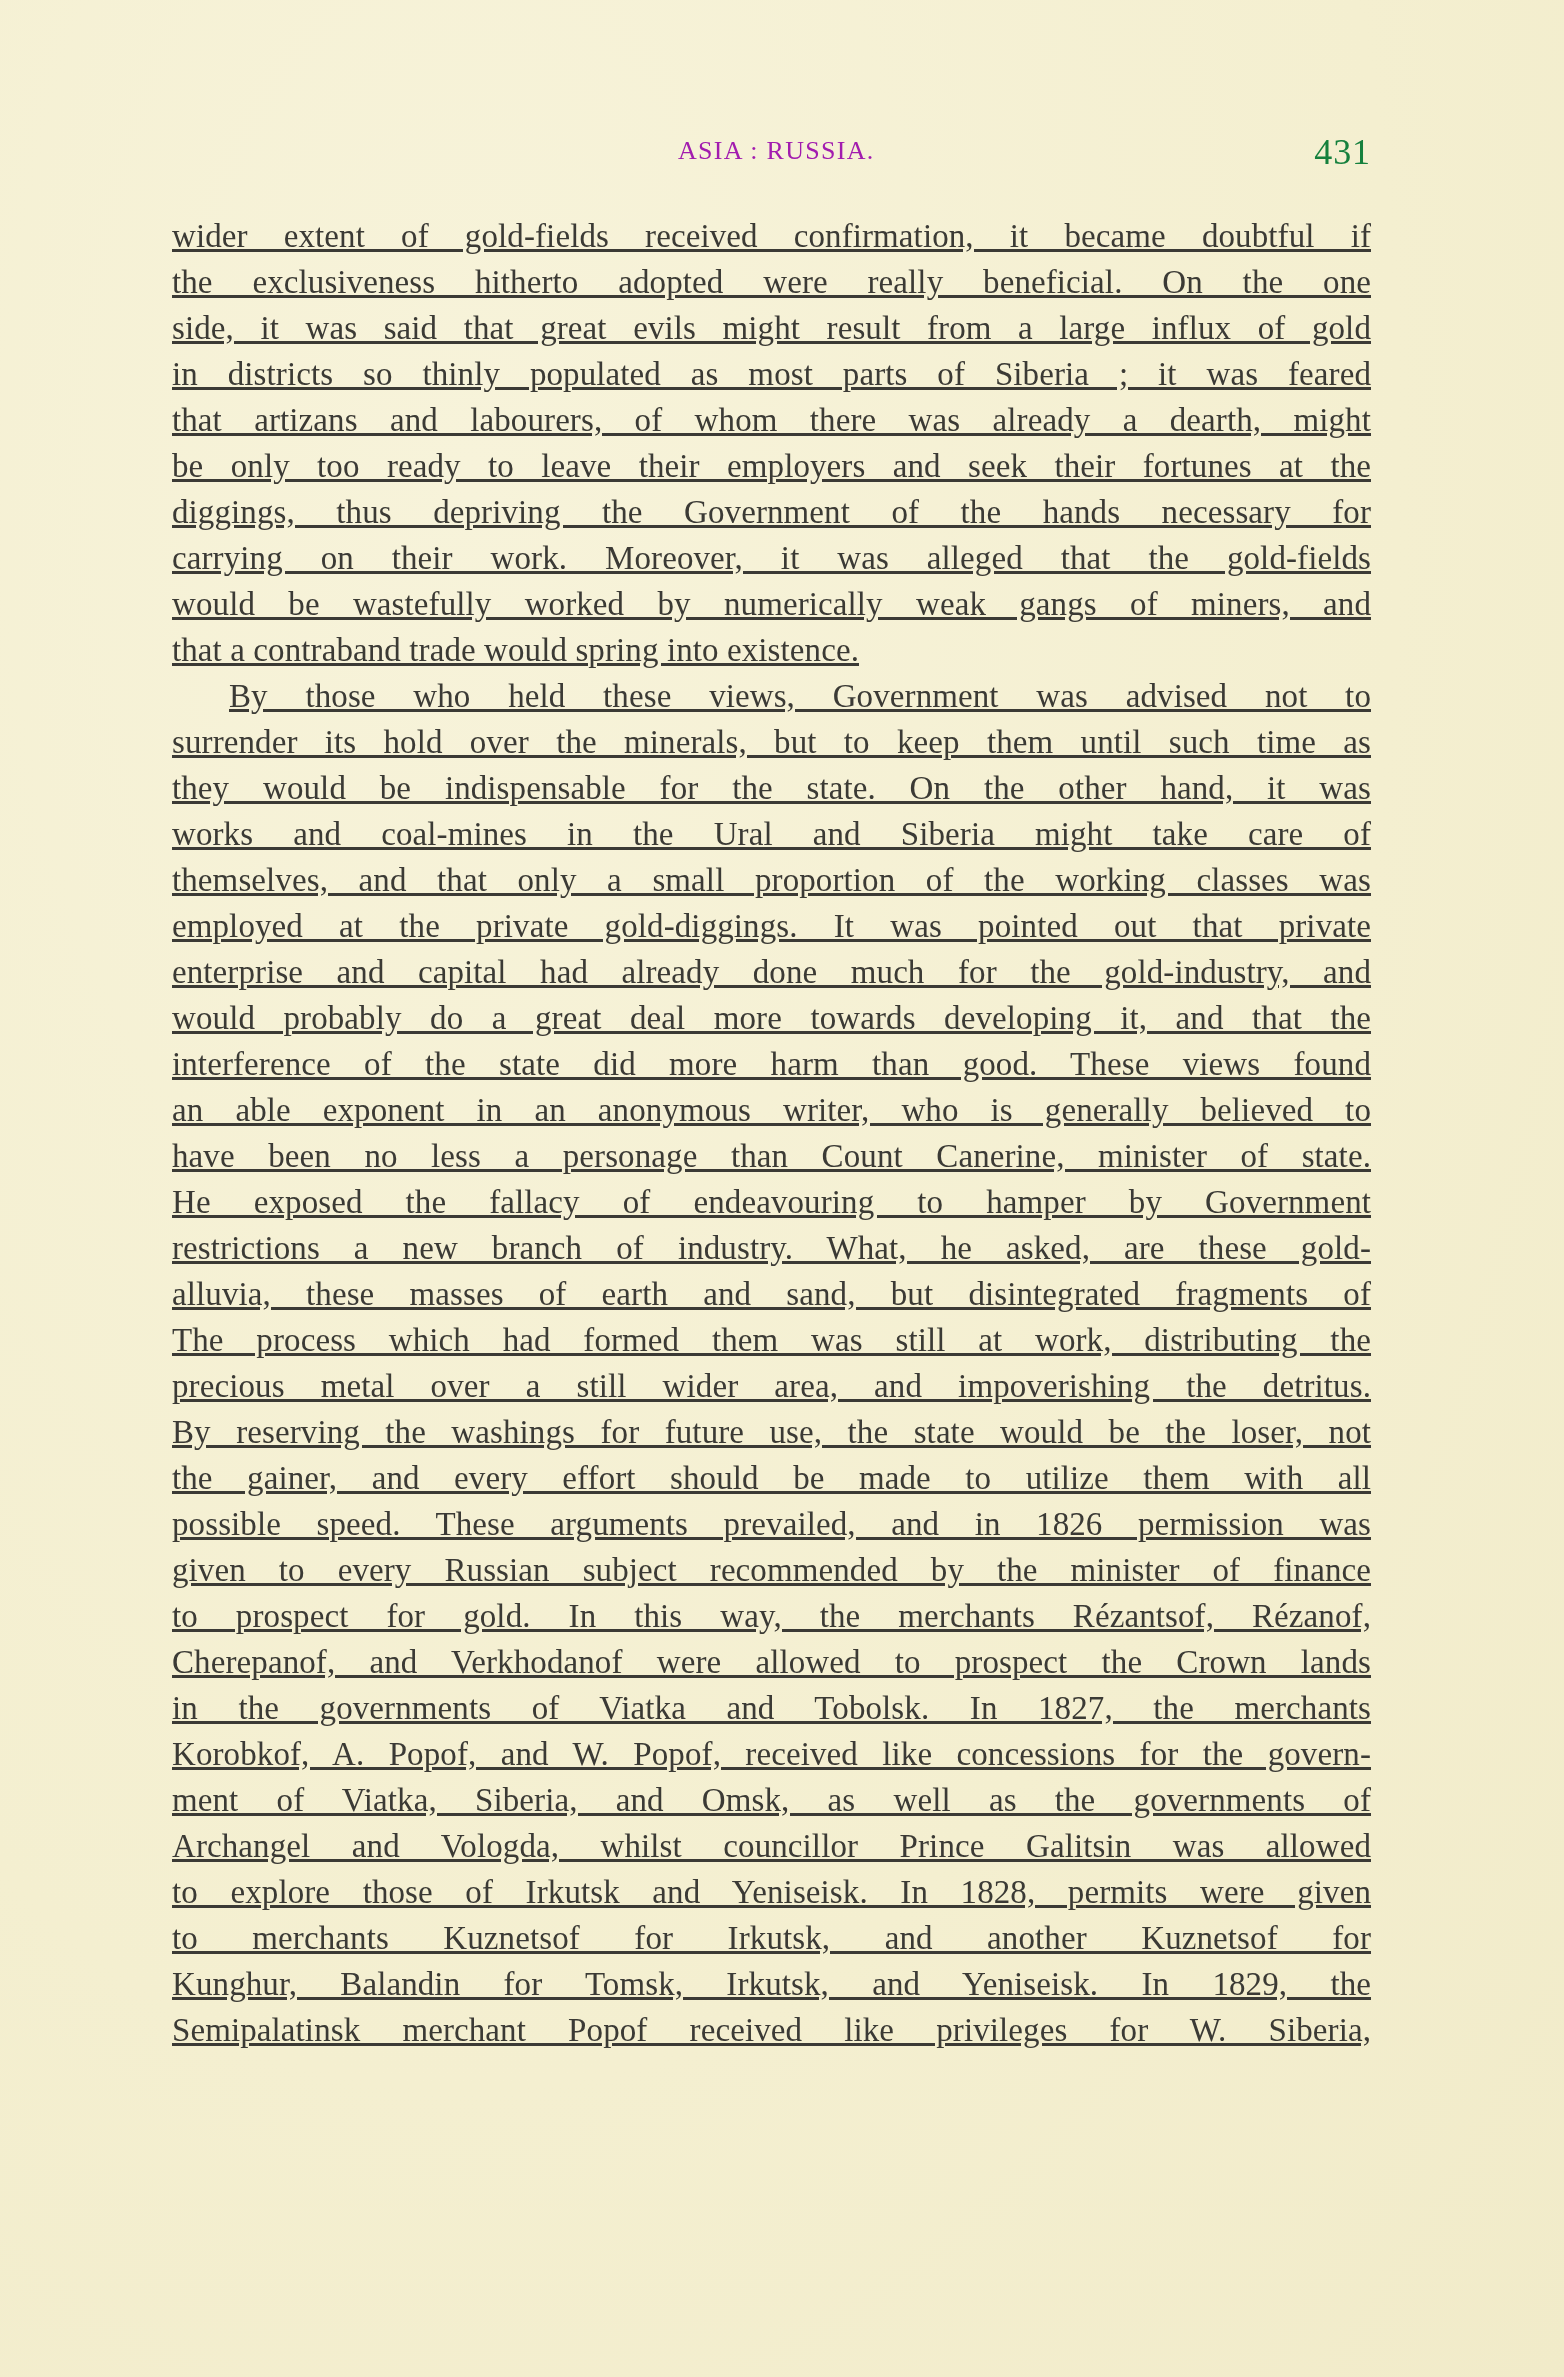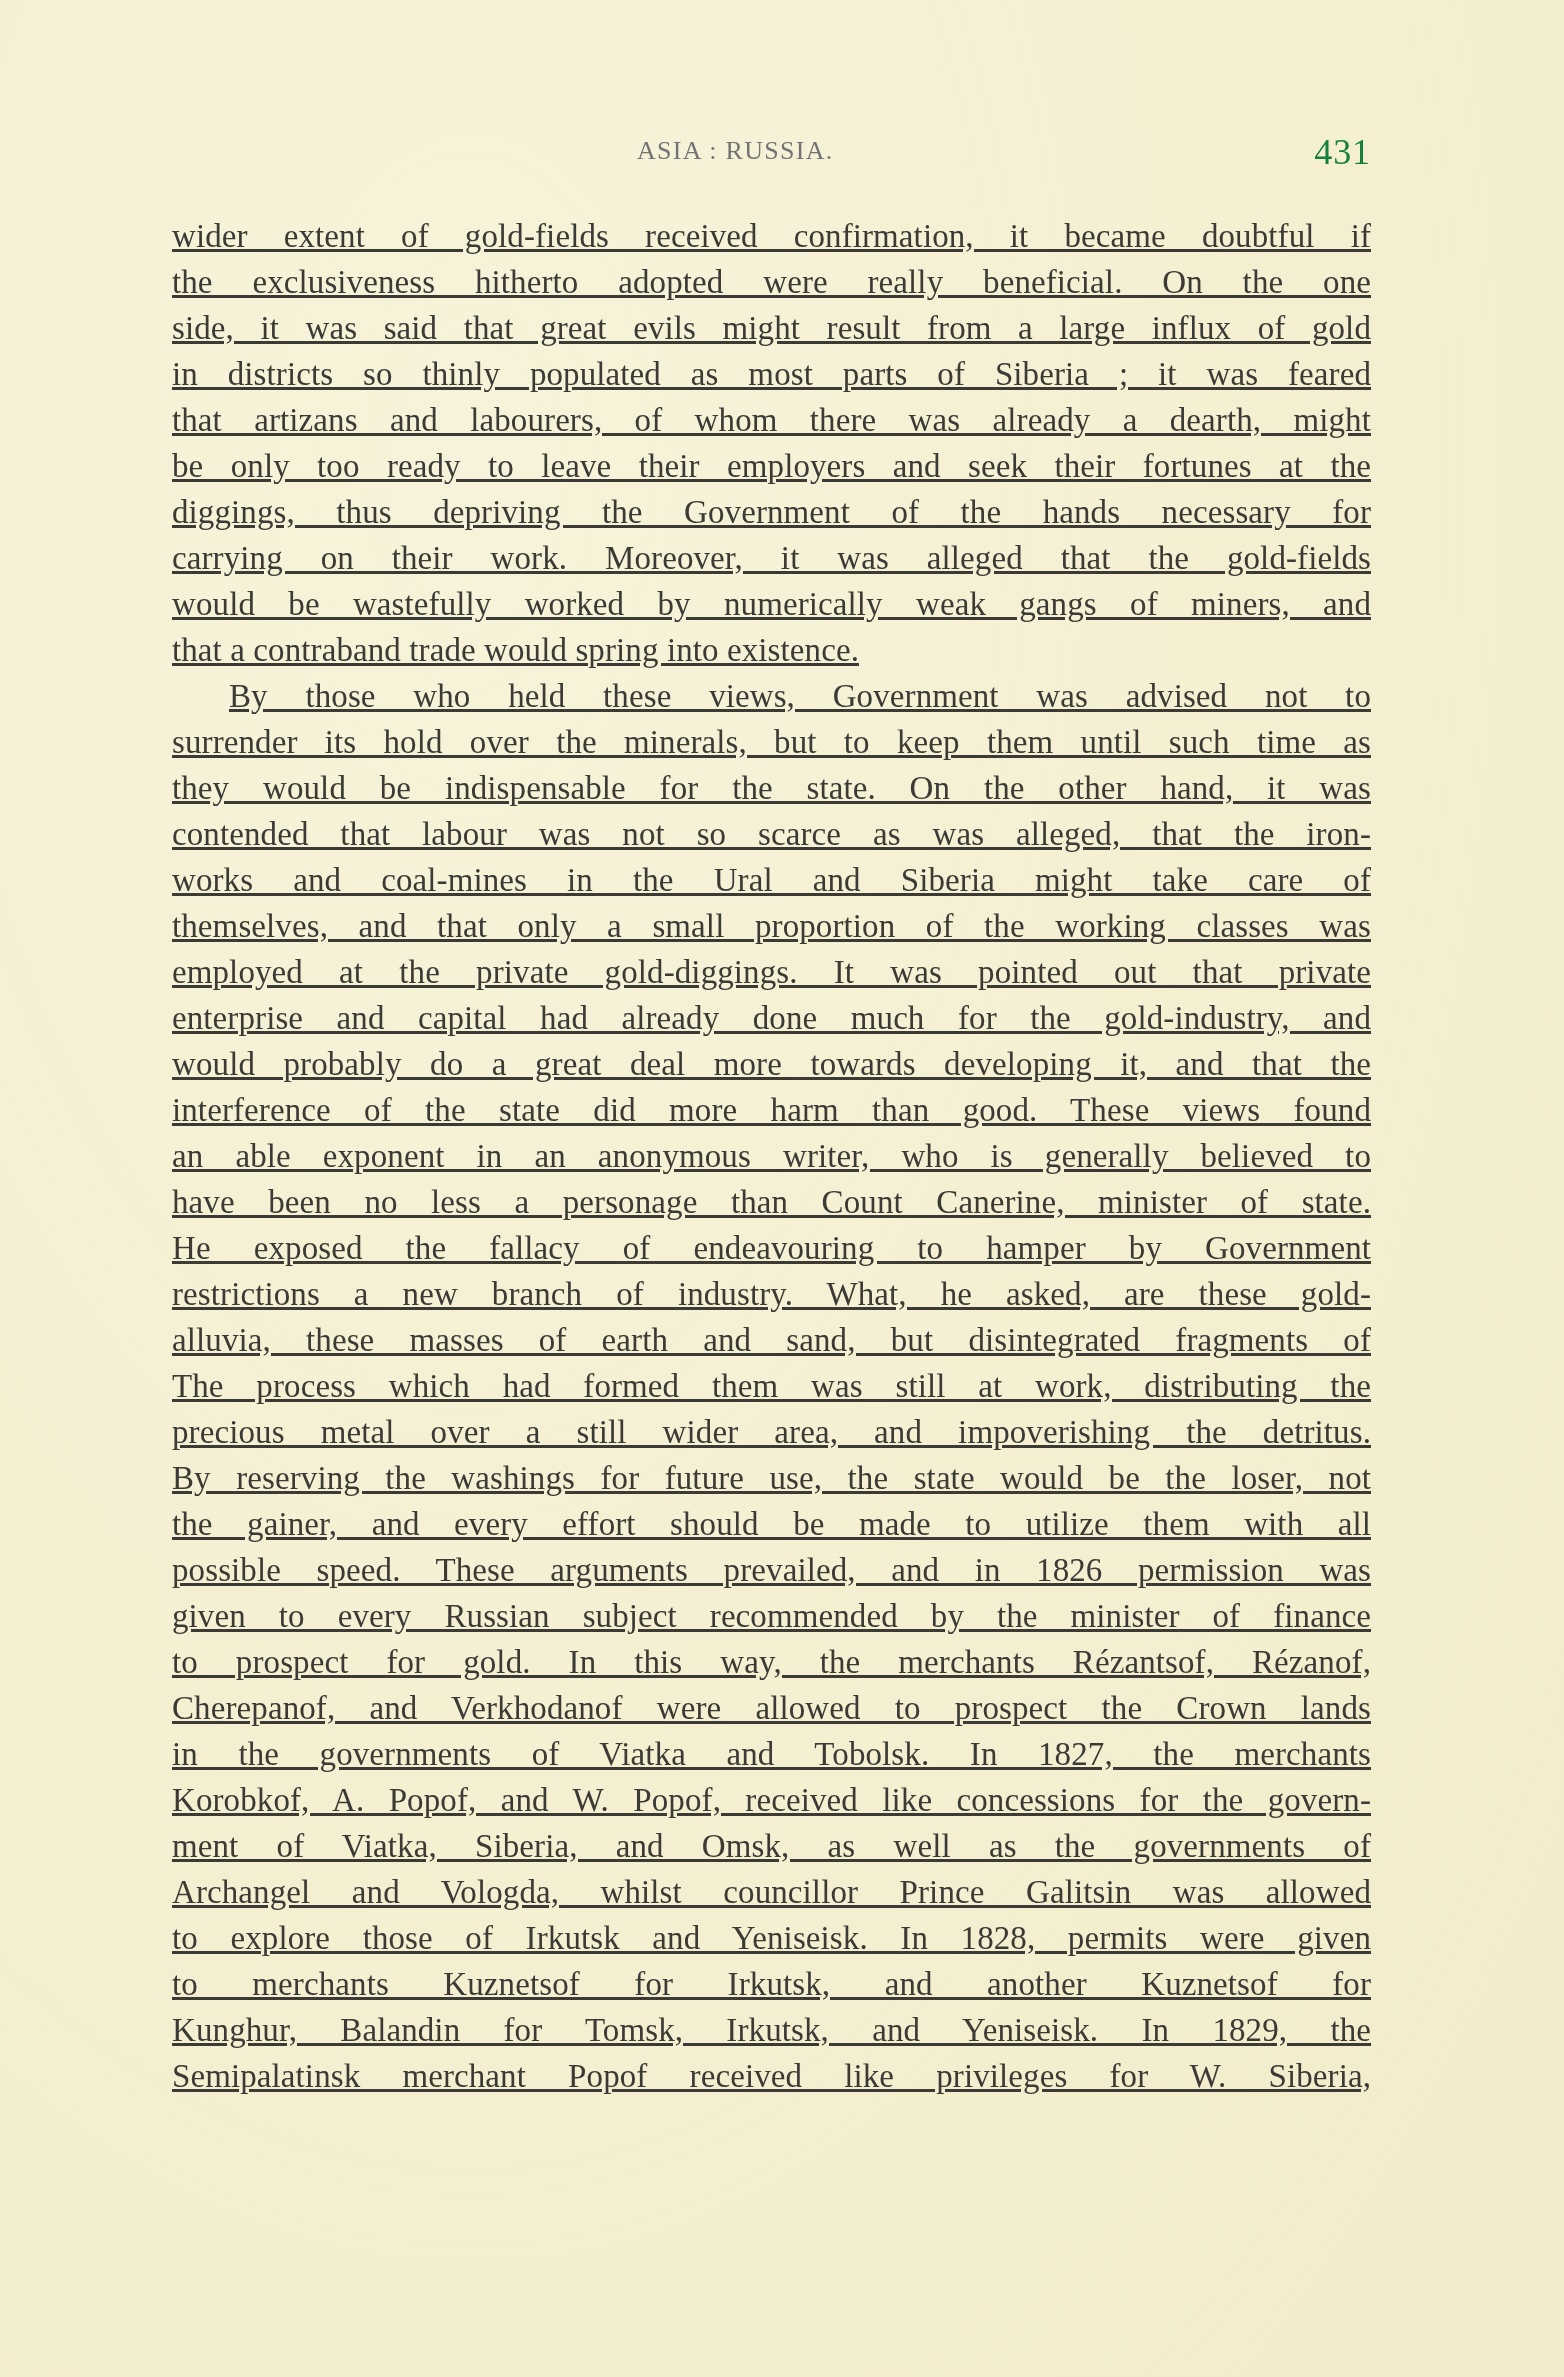--- a/index.html
+++ b/index.html
@@ -24,25 +24,25 @@
     }
     .running-head {
       position: absolute;
       top: 131px;
       left: 0;
       width: 1199px;
       height: 39px;
     }
     .running-title {
       position: absolute;
-      left: 465px;
+      left: 506px;
       top: 5.4px;
       font-size: 26px;
       letter-spacing: 1.3px;
-      color: #737373;
+      color: #a21caf;
     }
     .page-number {
       position: absolute;
       right: 0;
       top: 0;
       font-size: 36px;
       color: #15803d;
       letter-spacing: 0.9px;
     }
     .body-text {
@@ -87,21 +87,20 @@
         <span class="line">be only too ready to leave their employers and seek their fortunes at the</span>
         <span class="line">diggings, thus depriving the Government of the hands necessary for</span>
         <span class="line">carrying on their work.  Moreover, it was alleged that the gold-fields</span>
         <span class="line">would be wastefully worked by numerically weak gangs of miners, and</span>
         <span class="line last">that a contraband trade would spring into existence.</span>
       </div>
       <div class="paragraph">
         <span class="line indent">By those who held these views, Government was advised not to</span>
         <span class="line">surrender its hold over the minerals, but to keep them until such time as</span>
         <span class="line">they would be indispensable for the state.  On the other hand, it was</span>
-        <span class="line">contended that labour was not so scarce as was alleged, that the iron-</span>
         <span class="line">works and coal-mines in the Ural and Siberia might take care of</span>
         <span class="line">themselves, and that only a small proportion of the working classes was</span>
         <span class="line">employed at the private gold-diggings.  It was pointed out that private</span>
         <span class="line">enterprise and capital had already done much for the gold-industry, and</span>
         <span class="line">would probably do a great deal more towards developing it, and that the</span>
         <span class="line">interference of the state did more harm than good.  These views found</span>
         <span class="line">an able exponent in an anonymous writer, who is generally believed to</span>
         <span class="line">have been no less a personage than Count Canerine, minister of state.</span>
         <span class="line">He exposed the fallacy of endeavouring to hamper by Government</span>
         <span class="line">restrictions a new branch of industry.  What, he asked, are these gold-</span>

